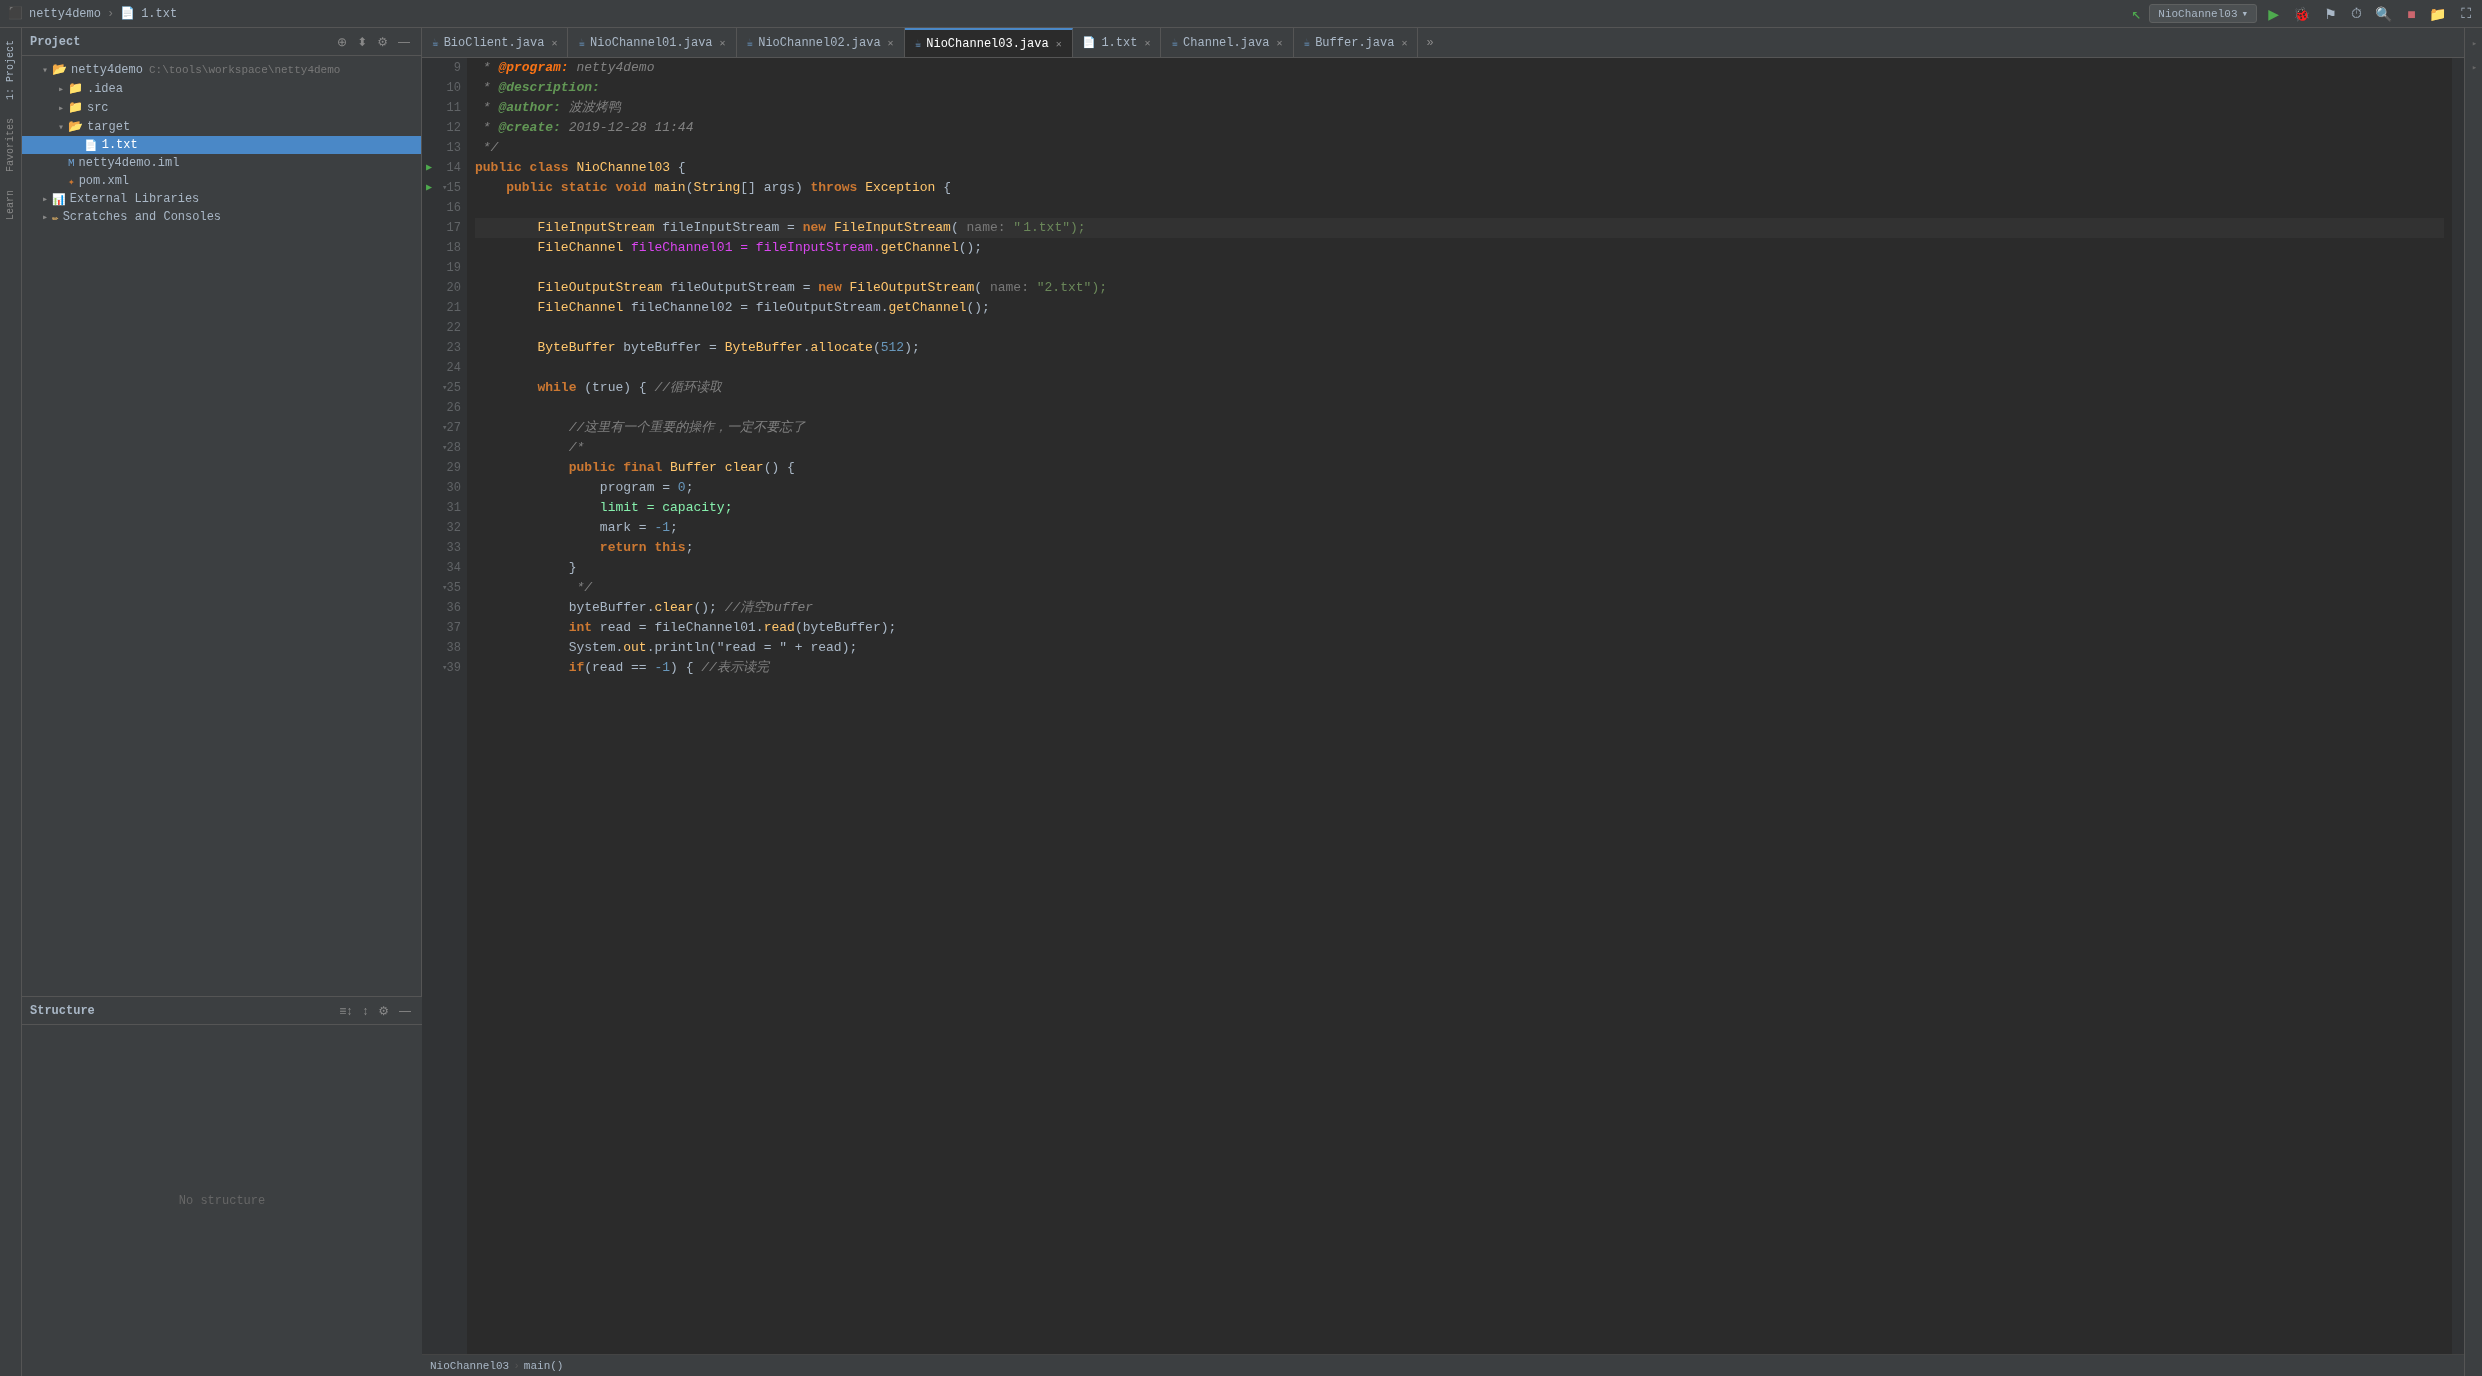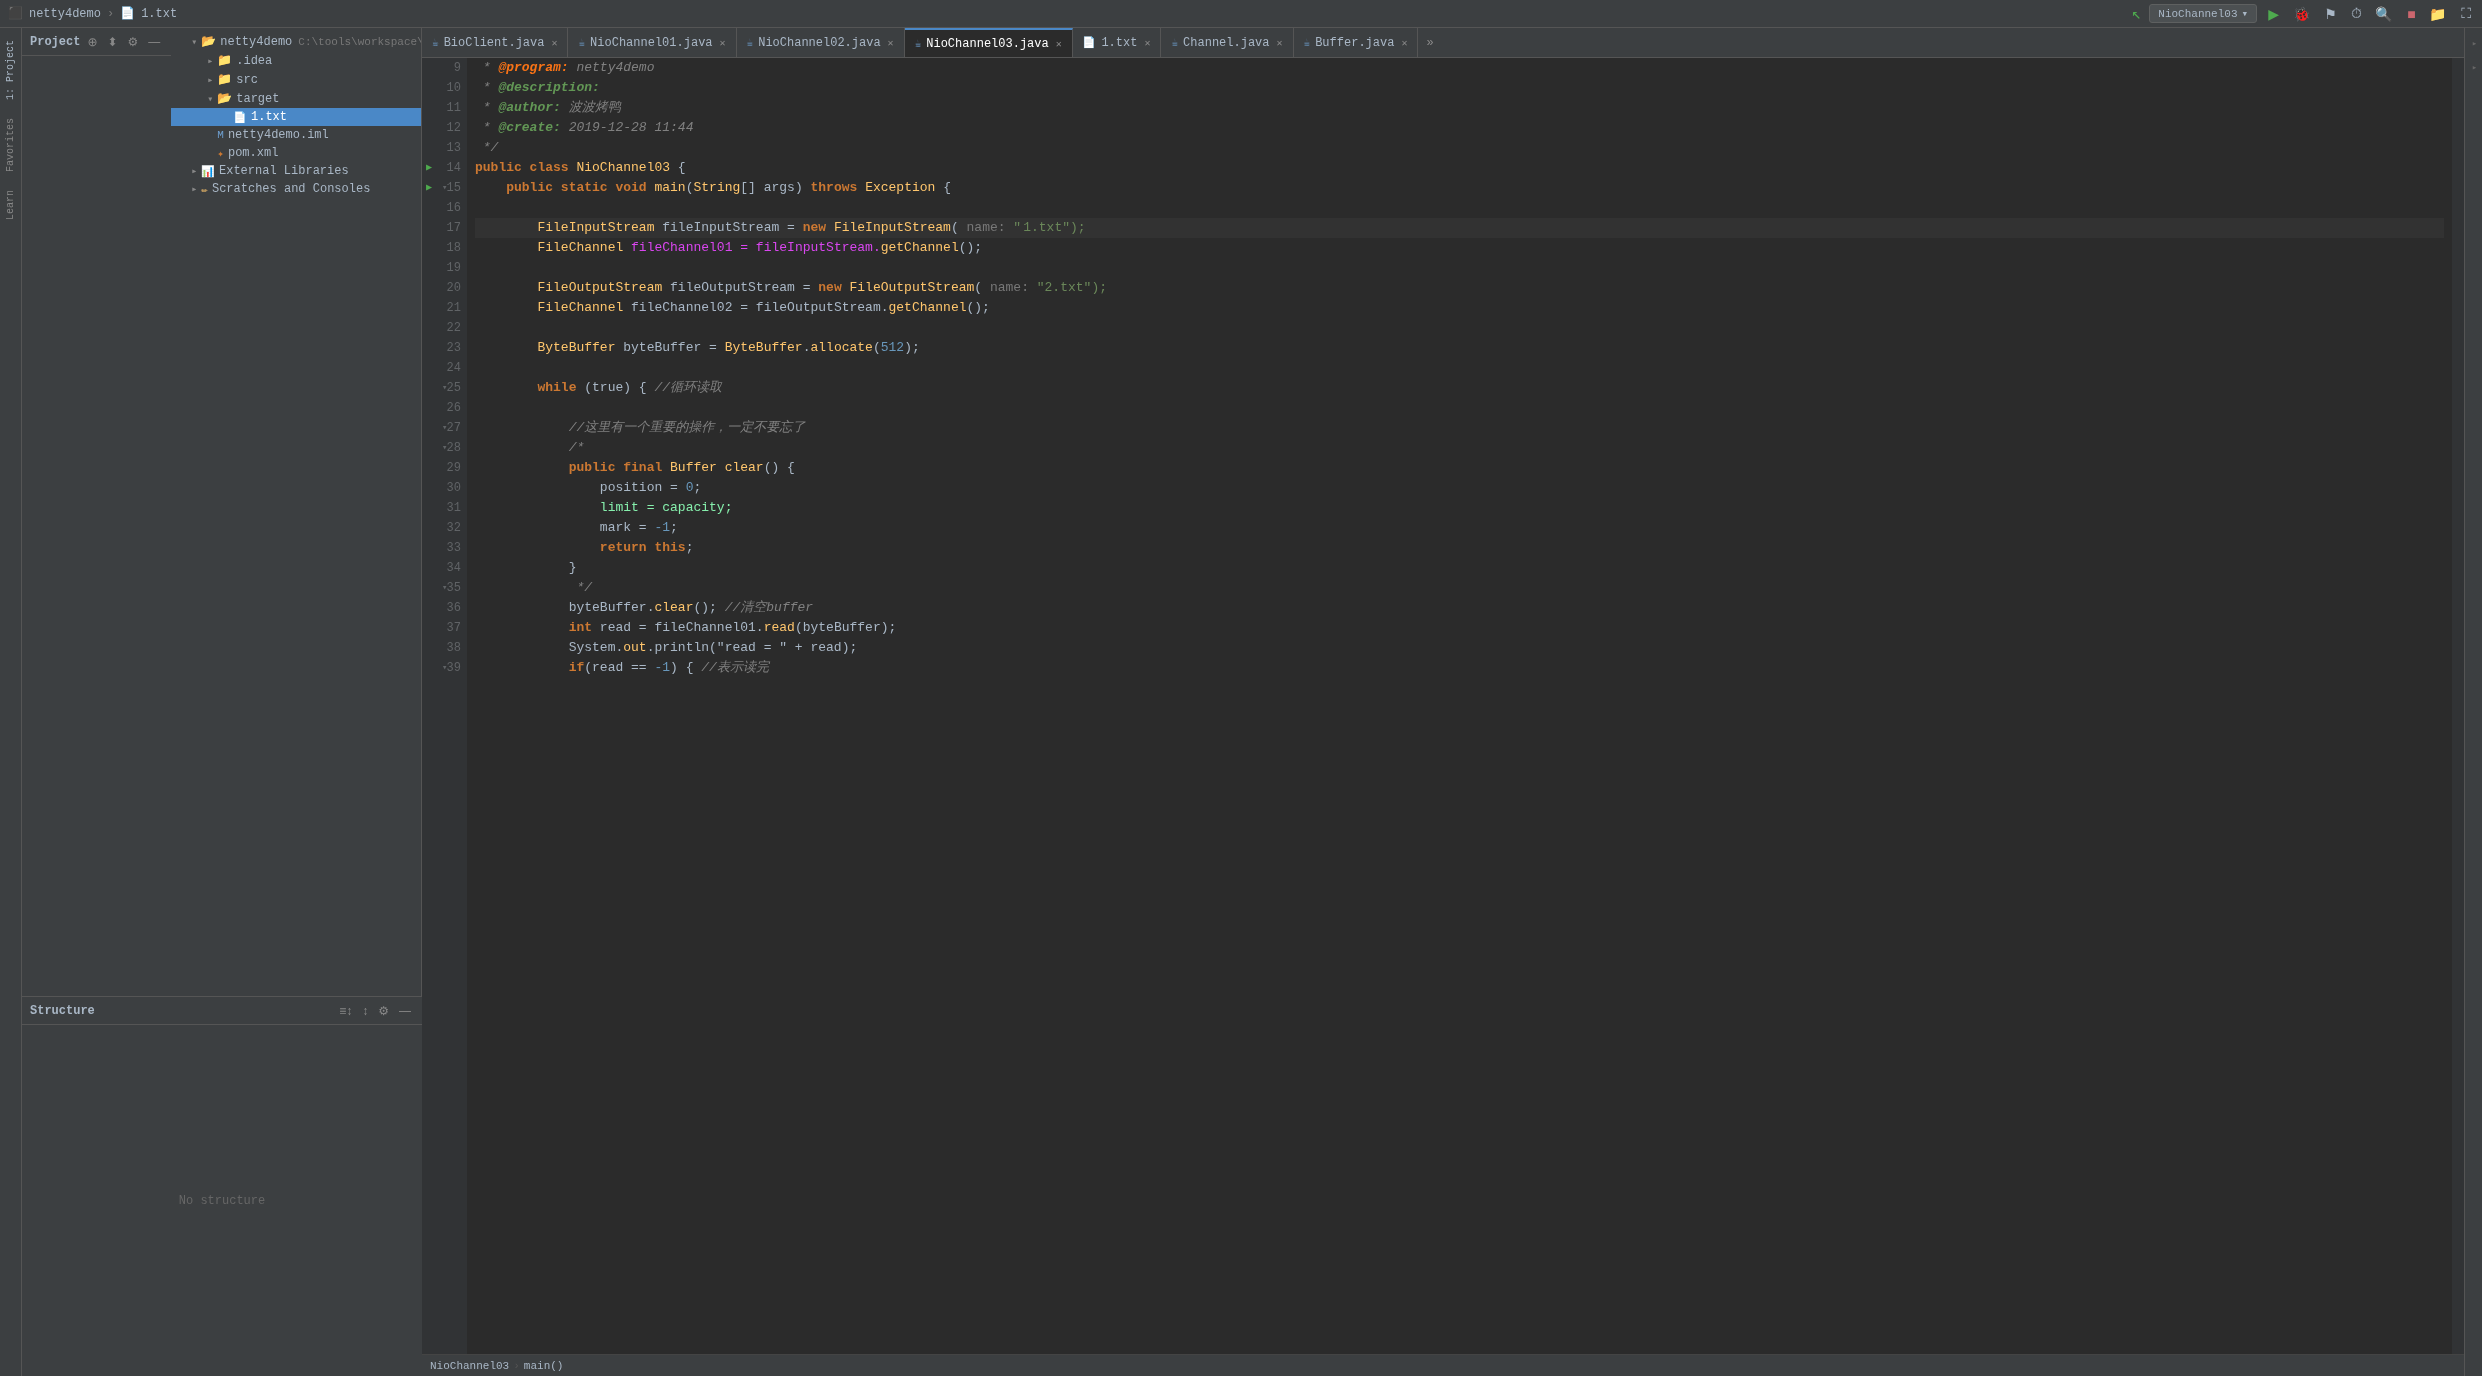--- a/index.html
+++ b/index.html
@@ -66,20 +66,21 @@
       display: flex;
       flex: 1;
       overflow: hidden;
     }
 
     
     .project-panel {
       width: 400px;
       background: #3c3f41;
       display: flex;
+      flex-direction: column;
       border-right: 1px solid #555;
       flex-shrink: 0;
     }
 
     .panel-header {
       height: 28px;
       background: #3c3f41;
       display: flex;
       align-items: center;
       padding: 0 8px;
@@ -660,21 +661,21 @@
           <div class="code-line"><span style="color: rgb(169, 183, 198);">        </span><span style="color: rgb(255, 198, 109);">FileOutputStream</span><span style="color: rgb(169, 183, 198);"> fileOutputStream = </span><span style="color: rgb(204, 120, 50); font-weight: bold;">new </span><span style="color: rgb(255, 198, 109);">FileOutputStream</span><span style="color: rgb(169, 183, 198);">( </span><span style="color: rgb(120, 120, 120);">name:</span><span style="color: rgb(106, 135, 89);"> "</span><span style="color: rgb(106, 135, 89);">2.txt</span><span style="color: rgb(106, 135, 89);">");</span></div>
           <div class="code-line"><span style="color: rgb(169, 183, 198);">        </span><span style="color: rgb(255, 198, 109);">FileChannel</span><span style="color: rgb(169, 183, 198);"> fileChannel02 = fileOutputStream.</span><span style="color: rgb(255, 198, 109);">getChannel</span><span style="color: rgb(169, 183, 198);">();</span></div>
           <div class="code-line"></div>
           <div class="code-line"><span style="color: rgb(169, 183, 198);">        </span><span style="color: rgb(255, 198, 109);">ByteBuffer</span><span style="color: rgb(169, 183, 198);"> byteBuffer = </span><span style="color: rgb(255, 198, 109);">ByteBuffer</span><span style="color: rgb(169, 183, 198);">.</span><span style="color: rgb(255, 198, 109);">allocate</span><span style="color: rgb(169, 183, 198);">(</span><span style="color: rgb(104, 151, 187);">512</span><span style="color: rgb(169, 183, 198);">);</span></div>
           <div class="code-line"></div>
           <div class="code-line"><span style="color: rgb(169, 183, 198);">        </span><span style="color: rgb(204, 120, 50); font-weight: bold;">while </span><span style="color: rgb(169, 183, 198);">(true) { </span><span style="color: rgb(128, 128, 128); font-style: italic;">//循环读取</span></div>
           <div class="code-line"></div>
           <div class="code-line"><span style="color: rgb(169, 183, 198);">            </span><span style="color: rgb(128, 128, 128); font-style: italic;">//这里有一个重要的操作，一定不要忘了</span></div>
           <div class="code-line"><span style="color: rgb(169, 183, 198);">            </span><span style="color: rgb(128, 128, 128); font-style: italic;">/*</span></div>
           <div class="code-line"><span style="color: rgb(169, 183, 198);">            </span><span style="color: rgb(204, 120, 50); font-weight: bold;">public final </span><span style="color: rgb(255, 198, 109);">Buffer </span><span style="color: rgb(255, 198, 109);">clear</span><span style="color: rgb(169, 183, 198);">() {</span></div>
-          <div class="code-line"><span style="color: rgb(169, 183, 198);">                </span><span style="color: rgb(169, 183, 198);">position = </span><span style="color: rgb(104, 151, 187);">0</span><span style="color: rgb(169, 183, 198);">;</span></div>
+          <div class="code-line"><span style="color: rgb(169, 183, 198);">                </span><span style="color: rgb(169, 183, 198);">program = </span><span style="color: rgb(104, 151, 187);">0</span><span style="color: rgb(169, 183, 198);">;</span></div>
           <div class="code-line"><span style="color: rgb(169, 183, 198);">                </span><span style="color: #86efac;">limit = capacity;</span></div>
           <div class="code-line"><span style="color: rgb(169, 183, 198);">                </span><span style="color: rgb(169, 183, 198);">mark = </span><span style="color: rgb(104, 151, 187);">-1</span><span style="color: rgb(169, 183, 198);">;</span></div>
           <div class="code-line"><span style="color: rgb(169, 183, 198);">                </span><span style="color: rgb(204, 120, 50); font-weight: bold;">return </span><span style="color: rgb(204, 120, 50); font-weight: bold;">this</span><span style="color: rgb(169, 183, 198);">;</span></div>
           <div class="code-line"><span style="color: rgb(169, 183, 198);">            </span><span style="color: rgb(169, 183, 198);">}</span></div>
           <div class="code-line"><span style="color: rgb(169, 183, 198);">            </span><span style="color: rgb(128, 128, 128); font-style: italic;"> */</span></div>
           <div class="code-line"><span style="color: rgb(169, 183, 198);">            </span><span style="color: rgb(169, 183, 198);">byteBuffer</span><span style="color: rgb(169, 183, 198);">.</span><span style="color: rgb(255, 198, 109);">clear</span><span style="color: rgb(169, 183, 198);">(); </span><span style="color: rgb(128, 128, 128); font-style: italic;">//清空buffer</span></div>
           <div class="code-line"><span style="color: rgb(169, 183, 198);">            </span><span style="color: rgb(204, 120, 50); font-weight: bold;">int </span><span style="color: rgb(169, 183, 198);">read = fileChannel01.</span><span style="color: rgb(255, 198, 109);">read</span><span style="color: rgb(169, 183, 198);">(byteBuffer);</span></div>
           <div class="code-line"><span style="color: rgb(169, 183, 198);">            </span><span style="color: rgb(169, 183, 198);">System.</span><span style="color: rgb(255, 198, 109);">out</span><span style="color: rgb(169, 183, 198);">.println("read = " + read);</span></div>
           <div class="code-line"><span style="color: rgb(169, 183, 198);">            </span><span style="color: rgb(204, 120, 50); font-weight: bold;">if</span><span style="color: rgb(169, 183, 198);">(read == </span><span style="color: rgb(104, 151, 187);">-1</span><span style="color: rgb(169, 183, 198);">) { </span><span style="color: rgb(128, 128, 128); font-style: italic;">//表示读完</span></div>
         </div>

